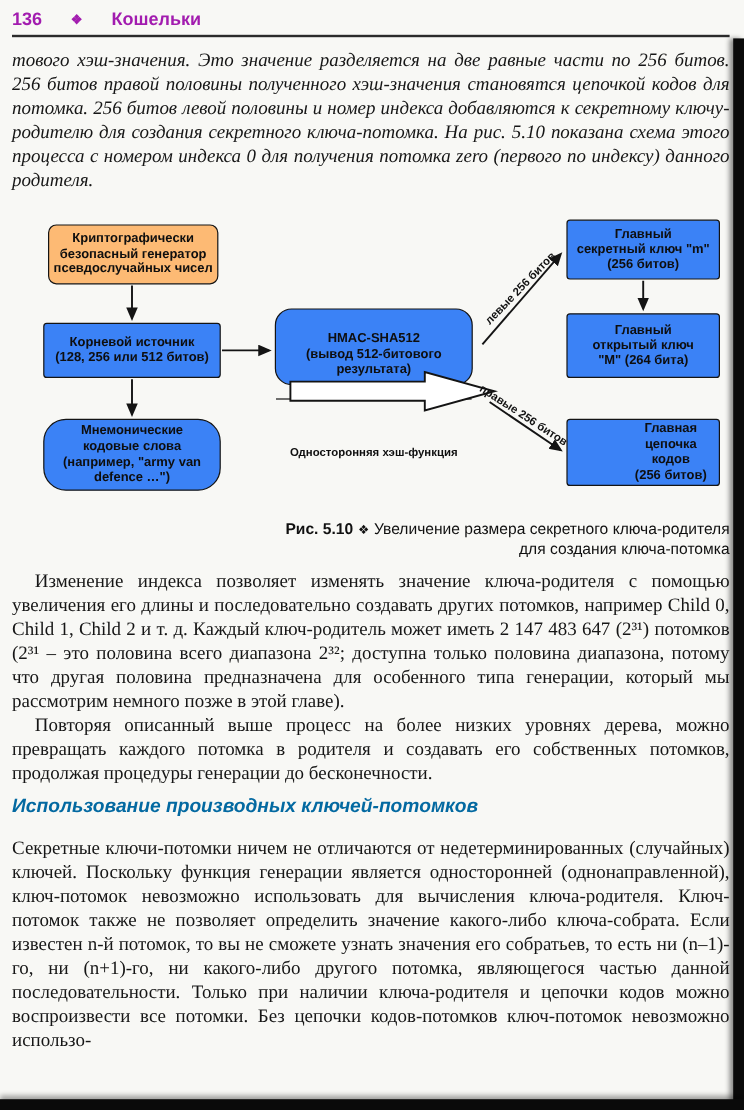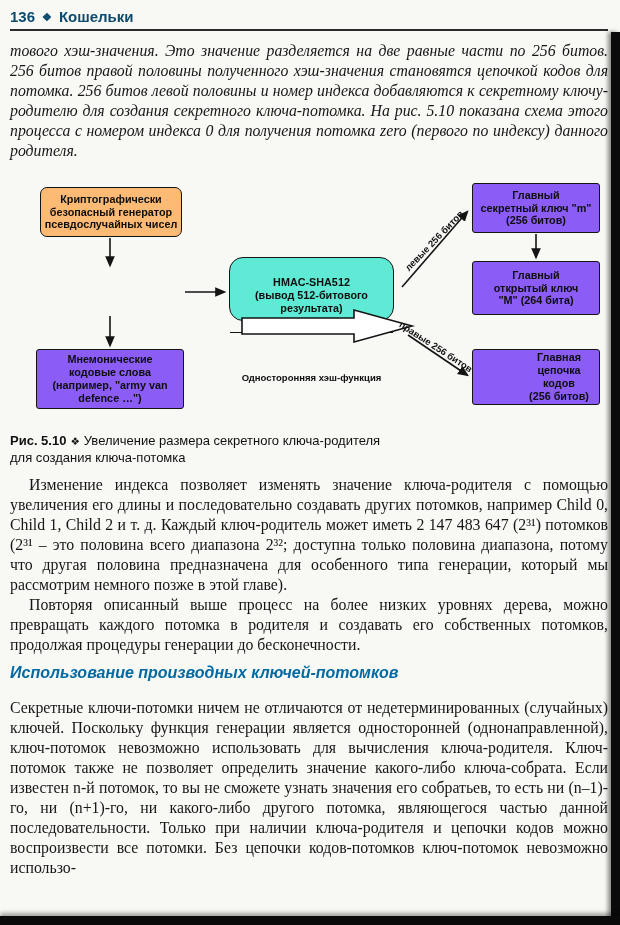--- a/index.html
+++ b/index.html
@@ -3,60 +3,60 @@
 <meta charset="utf-8">
 <style>
   html,body{margin:0;padding:0;background:#d9d9d9;}
   .page{
     position:relative;width:620px;height:925px;margin:0 auto;
     background:#f8f8f5;color:#161616;overflow:hidden;
     font-family:"Liberation Serif",serif;
   }
   .content{padding:8px 12px 0 10px;}
   
-  .running-head{display:flex;align-items:baseline;gap:7px;
-    font-family:"Liberation Sans",sans-serif;font-weight:700;font-size:15px;color:#0c4a6e;}
+  .running-head{display:flex;align-items:baseline;gap:24px;
+    font-family:"Liberation Sans",sans-serif;font-weight:700;font-size:15px;color:#a21caf;}
   .running-head .diamond{font-size:11px;transform:translateY(-1px);}
   .head-rule{border:0;border-top:2px solid #2b2b2b;margin:4px 0 0 0;}
   
   .body-par{margin:0;font-size:15.8px;line-height:20px;text-align:justify;}
   .p1{margin-top:10px;font-style:italic;}
   .p2{margin-top:8px;text-indent:19px;}
   .p3{margin-top:0;text-indent:19px;}
   .p4{margin-top:16px;}
   .subhead{margin:9px 0 5px 0;font-family:"Liberation Sans",sans-serif;
     font-weight:700;font-style:italic;font-size:16px;color:#0369a1;}
   
   .figure{position:relative;width:570px;height:242px;margin:22px 0 0 22px;}
   .fig-box{
     position:absolute;box-sizing:border-box;border:1.6px solid #141414;
-    background:#8b5cf6;border-radius:3px;padding:2px;
+    background:#3b82f6;border-radius:3px;padding:2px;
     display:flex;align-items:center;justify-content:center;text-align:center;
     font-family:"Liberation Sans",sans-serif;font-weight:700;font-size:10.8px;
     line-height:1.2;white-space:pre-line;color:#0e0e0e;z-index:1;
   }
   .fig-box.gray{background:#fdba74;}
   .gen{left:8px;top:4px;width:142px;height:50px;border-radius:7px;}
   .root{left:4px;top:86px;width:148px;height:46px;}
-  .mnem{left:4px;top:166px;width:148px;height:60px;}
+  .mnem{left:4px;top:166px;width:148px;height:60px;border-radius:19px;}
   .hmac{left:197px;top:74px;width:165px;height:64px;border-radius:14px;
-    background:#5eead4;display:block;padding:0;}
+    background:#3b82f6;display:block;padding:0;}
   .hmac-title{padding:5px 4px 4px;white-space:pre-line;text-align:center;}
   .hmac-sep{border-top:1.4px solid #141414;}
   .hmac-sub{font-size:9.5px;padding-top:2px;text-align:center;margin-top:24px;}
   .mpriv{left:440px;top:0;width:128px;height:50px;}
   .mpub{left:440px;top:78px;width:128px;height:54px;}
   .chain{left:440px;top:166px;width:128px;height:56px;padding-left:48px;}
   .arrows{position:absolute;left:0;top:0;z-index:2;pointer-events:none;}
   .arrow-label{position:absolute;z-index:3;font-family:"Liberation Sans",sans-serif;
     font-weight:700;font-size:9.5px;color:#111;width:100px;text-align:center;}
   .arrow-label.left{left:352px;top:52px;transform:rotate(-46deg);}
   .arrow-label.right{left:354px;top:158px;transform:rotate(33deg);}
   
-  .caption{margin-top:8px;text-align:left;font-family:"Liberation Sans",sans-serif;
+  .caption{margin-top:8px;text-align:right;font-family:"Liberation Sans",sans-serif;
     font-size:13px;line-height:1.3;color:#101010;}
   .cap-fig{font-weight:700;margin-right:4px;}
   .cap-diamond{font-size:10.5px;margin-right:4px;}
   
   .edge-right{position:absolute;top:32px;right:0;bottom:0;width:9px;
     background:#0a0a0a;box-shadow:-3px 0 4px rgba(0,0,0,.45);z-index:5;}
   .edge-bottom{position:absolute;left:0;right:0;bottom:0;height:9px;
     background:#0a0a0a;box-shadow:0 -3px 4px rgba(0,0,0,.35);z-index:5;}
 </style>
 </head>
@@ -71,20 +71,22 @@
       <span>Кошельки</span>
     </div>
     <div class="head-rule"></div>
 
     <p class="body-par p1">тового хэш-значения. Это значение разделяется на две равные части по 256 битов. 256 битов правой половины полученного хэш-значения становятся цепочкой кодов для потомка. 256 битов левой половины и номер индекса добавляются к секретному ключу-родителю для создания секретного ключа-потомка. На рис. 5.10 показана схема этого процесса с номером индекса 0 для получения потомка zero (первого по индексу) данного родителя.</p>
 
     <div class="figure">
       <div class="fig-box gray gen">Криптографически
 безопасный генератор
 псевдослучайных чисел</div>
+      <div class="fig-box root">Корневой источник
+(128, 256 или 512 битов)</div>
       <div class="fig-box mnem">Мнемонические
 кодовые слова
 (например, "army van
 defence …")</div>
       <div class="fig-box hmac">
         <div class="hmac-title">HMAC-SHA512
 (вывод 512-битового
 результата)</div>
         <div class="hmac-sep"></div>
         <div class="hmac-sub">Односторонняя хэш-функция</div>

